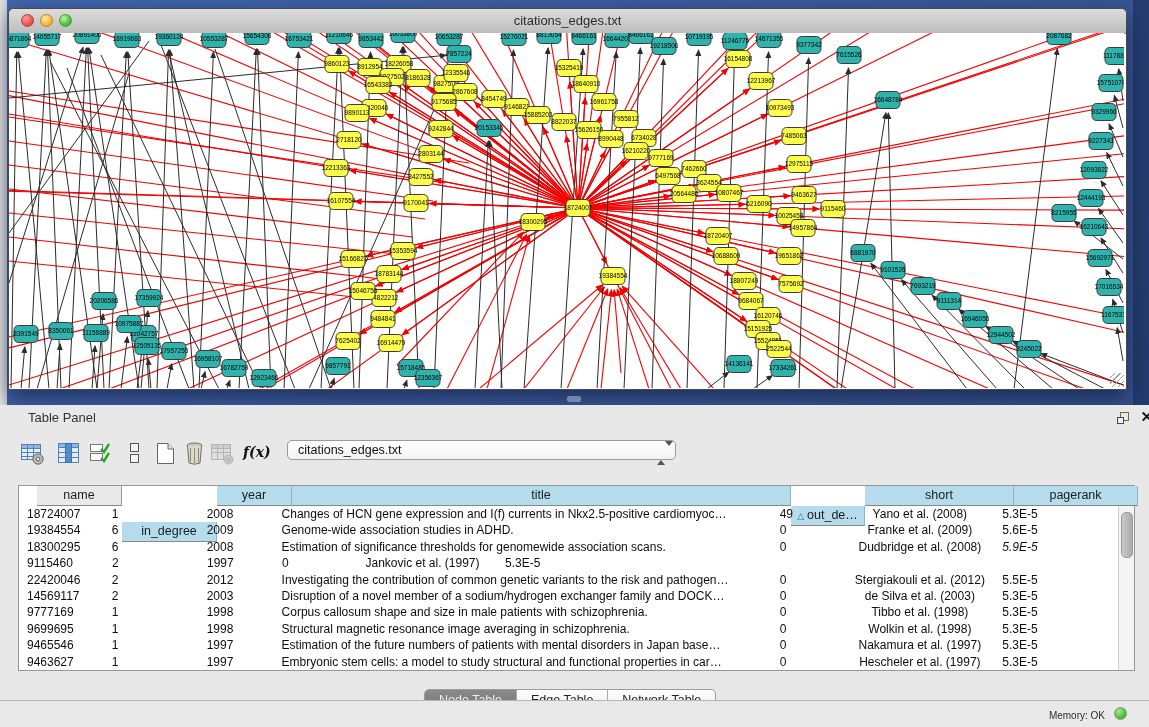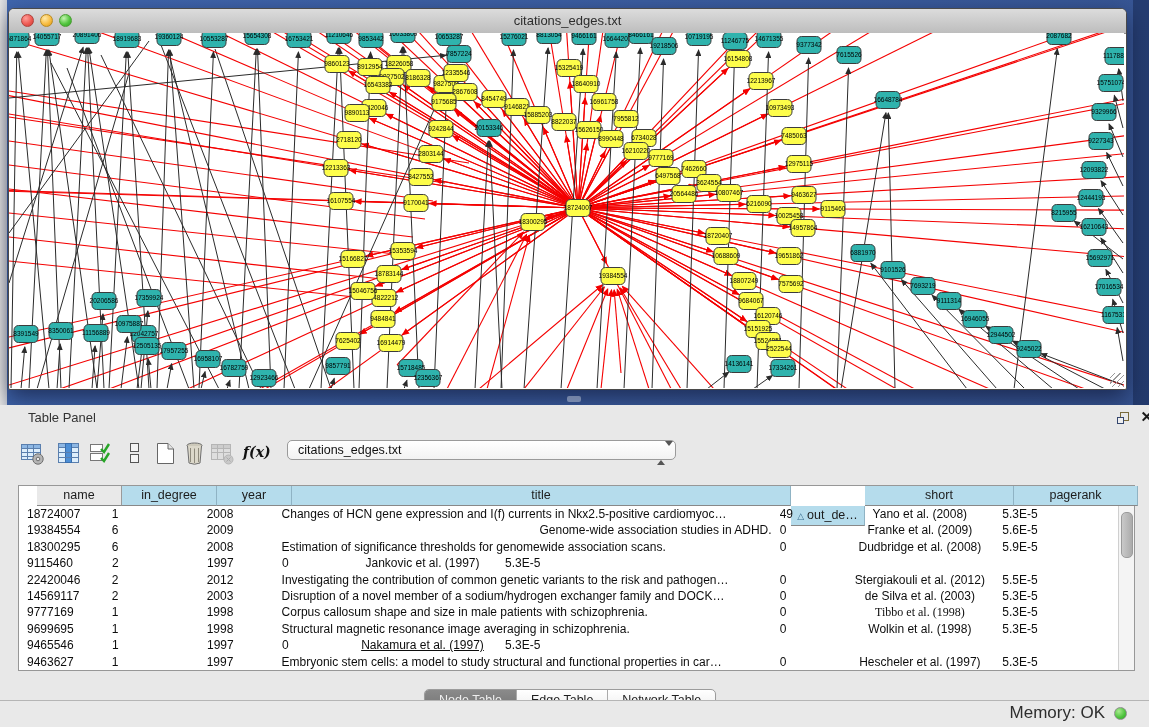--- a/index.html
+++ b/index.html
@@ -79,21 +79,21 @@
   .tabsbar{position:absolute;left:0;top:284px;width:100%;height:24px;}
   .segmented{position:absolute;left:424px;top:0;display:flex;border:1px solid #9c9c9c;
       border-radius:5px;overflow:hidden;background:linear-gradient(#ffffff,#ededed);
       box-shadow:0 1px 1px rgba(0,0,0,.15);}
   .segment{font-size:12.5px;color:#1f1f1f;padding:3px 14px 4px 14px;border-right:1px solid #ababab;cursor:pointer;}
   .segment:last-child{border-right:none;}
   .segment.selected{background:linear-gradient(#8a8a8a,#747474);color:#efefef;}
   
   .statusbar{position:absolute;left:0;top:700px;width:1149px;height:27px;background:#e9e9e9;
       border-top:1px solid #b5b5b5;box-sizing:border-box;}
-  .memory-label{position:absolute;right:44px;top:2px;font-size:17px;color:#2e2e2e;}
+  .memory-label{position:absolute;right:44px;top:9px;font-size:10px;color:#2e2e2e;}
   .memory-dot{position:absolute;right:22px;top:6px;width:13px;height:13px;border-radius:50%;
       background:radial-gradient(circle at 35% 30%,#a9eb8f,#4cc23c 60%,#33a527);border:1px solid #8e8e8e;box-sizing:border-box;}
 </style>
 </head>
 <body>
 
 <div class="app">
 
   <div class="desktop">
     <div class="desktop-left-frame"></div>
@@ -953,54 +953,54 @@
       <span class="fx-label">f(x)</span>
       <div class="table-select">
         <span>citations_edges.txt</span>
         <span class="stepper"><span class="up"></span><span class="dn"></span></span>
       </div>
     </div>
 
     <div class="datatable">
       <div class="thead" id="thead">
           <div class="th plain" style="width: 85px;">name</div>
-          <div class="th" style="width: 95px;">in_degree</div>
+          <div class="th" style="width: 95px; margin-top: 36px;">in_degree</div>
           <div class="th" style="width: 75px;">year</div>
           <div class="th" style="width: 499px;">title</div>
           <div class="th" style="width: 74px; margin-top: 20px;"><span class="sort-tri">△</span>out_de…</div>
           <div class="th" style="width: 149px;">short</div>
           <div class="th" style="width: 124px;">pagerank</div>
         </div>
       <div class="tbody" id="tbody">
           <div class="tr">
             <div class="td" style="width: 85px;">18724007</div>
             <div class="td" style="width: 95px;">1</div>
             <div class="td" style="width: 75px;">2008</div>
             <div class="td" style="width: 499px;">Changes of HCN gene expression and I(f) currents in Nkx2.5-positive cardiomyoc…</div>
             <div class="td" style="width: 74px;">49</div>
             <div class="td center" style="width: 149px;">Yano et al. (2008)</div>
             <div class="td" style="width: 124px;">5.3E-5</div>
           </div>
           <div class="tr">
             <div class="td" style="width: 85px;">19384554</div>
             <div class="td" style="width: 95px;">6</div>
             <div class="td" style="width: 75px;">2009</div>
-            <div class="td" style="width: 499px; text-align: right;">Genome-wide association studies in ADHD.</div>
+            <div class="td" style="width: 499px;">Genome-wide association studies in ADHD.</div>
             <div class="td" style="width: 74px;">0</div>
             <div class="td center" style="width: 149px;">Franke et al. (2009)</div>
             <div class="td" style="width: 124px;">5.6E-5</div>
           </div>
           <div class="tr">
             <div class="td" style="width: 85px;">18300295</div>
             <div class="td" style="width: 95px;">6</div>
             <div class="td" style="width: 75px;">2008</div>
             <div class="td" style="width: 499px;">Estimation of significance thresholds for genomewide association scans.</div>
             <div class="td" style="width: 74px;">0</div>
             <div class="td center" style="width: 149px;">Dudbridge et al. (2008)</div>
-            <div class="td" style="width: 124px;">5.9E-5</div>
+            <div class="td" style="width: 124px; font-style: italic;">5.9E-5</div>
           </div>
           <div class="tr">
             <div class="td" style="width: 85px;">9115460</div>
             <div class="td" style="width: 95px;">2</div>
             <div class="td" style="width: 75px;">1997</div>
             <div class="td" style="width: 74px;">0</div>
             <div class="td center" style="width: 149px;">Jankovic et al. (1997)</div>
             <div class="td" style="width: 124px;">5.3E-5</div>
           </div>
           <div class="tr">
@@ -1020,38 +1020,39 @@
             <div class="td" style="width: 74px;">0</div>
             <div class="td center" style="width: 149px;">de Silva et al. (2003)</div>
             <div class="td" style="width: 124px;">5.3E-5</div>
           </div>
           <div class="tr">
             <div class="td" style="width: 85px;">9777169</div>
             <div class="td" style="width: 95px;">1</div>
             <div class="td" style="width: 75px;">1998</div>
             <div class="td" style="width: 499px;">Corpus callosum shape and size in male patients with schizophrenia.</div>
             <div class="td" style="width: 74px;">0</div>
-            <div class="td center" style="width: 149px; font-family: Liberation Serif, serif;">Tibbo et al. (1998)</div>
+            <div class="td center" style="width: 149px;">Tibbo et al. (1998)</div>
             <div class="td" style="width: 124px;">5.3E-5</div>
           </div>
           <div class="tr">
             <div class="td" style="width: 85px;">9699695</div>
             <div class="td" style="width: 95px;">1</div>
             <div class="td" style="width: 75px;">1998</div>
             <div class="td" style="width: 499px;">Structural magnetic resonance image averaging in schizophrenia.</div>
             <div class="td" style="width: 74px;">0</div>
             <div class="td center" style="width: 149px;">Wolkin et al. (1998)</div>
             <div class="td" style="width: 124px;">5.3E-5</div>
           </div>
           <div class="tr">
             <div class="td" style="width: 85px;">9465546</div>
             <div class="td" style="width: 95px;">1</div>
             <div class="td" style="width: 75px;">1997</div>
+            <div class="td" style="width: 499px;">Estimation of the future numbers of patients with mental disorders in Japan base…</div>
             <div class="td" style="width: 74px;">0</div>
-            <div class="td center" style="width: 149px; text-decoration: underline;">Nakamura et al. (1997)</div>
+            <div class="td center" style="width: 149px;">Nakamura et al. (1997)</div>
             <div class="td" style="width: 124px;">5.3E-5</div>
           </div>
           <div class="tr">
             <div class="td" style="width: 85px;">9463627</div>
             <div class="td" style="width: 95px;">1</div>
             <div class="td" style="width: 75px;">1997</div>
             <div class="td" style="width: 499px;">Embryonic stem cells: a model to study structural and functional properties in car…</div>
             <div class="td" style="width: 74px;">0</div>
             <div class="td center" style="width: 149px;">Hescheler et al. (1997)</div>
             <div class="td" style="width: 124px;">5.3E-5</div>

